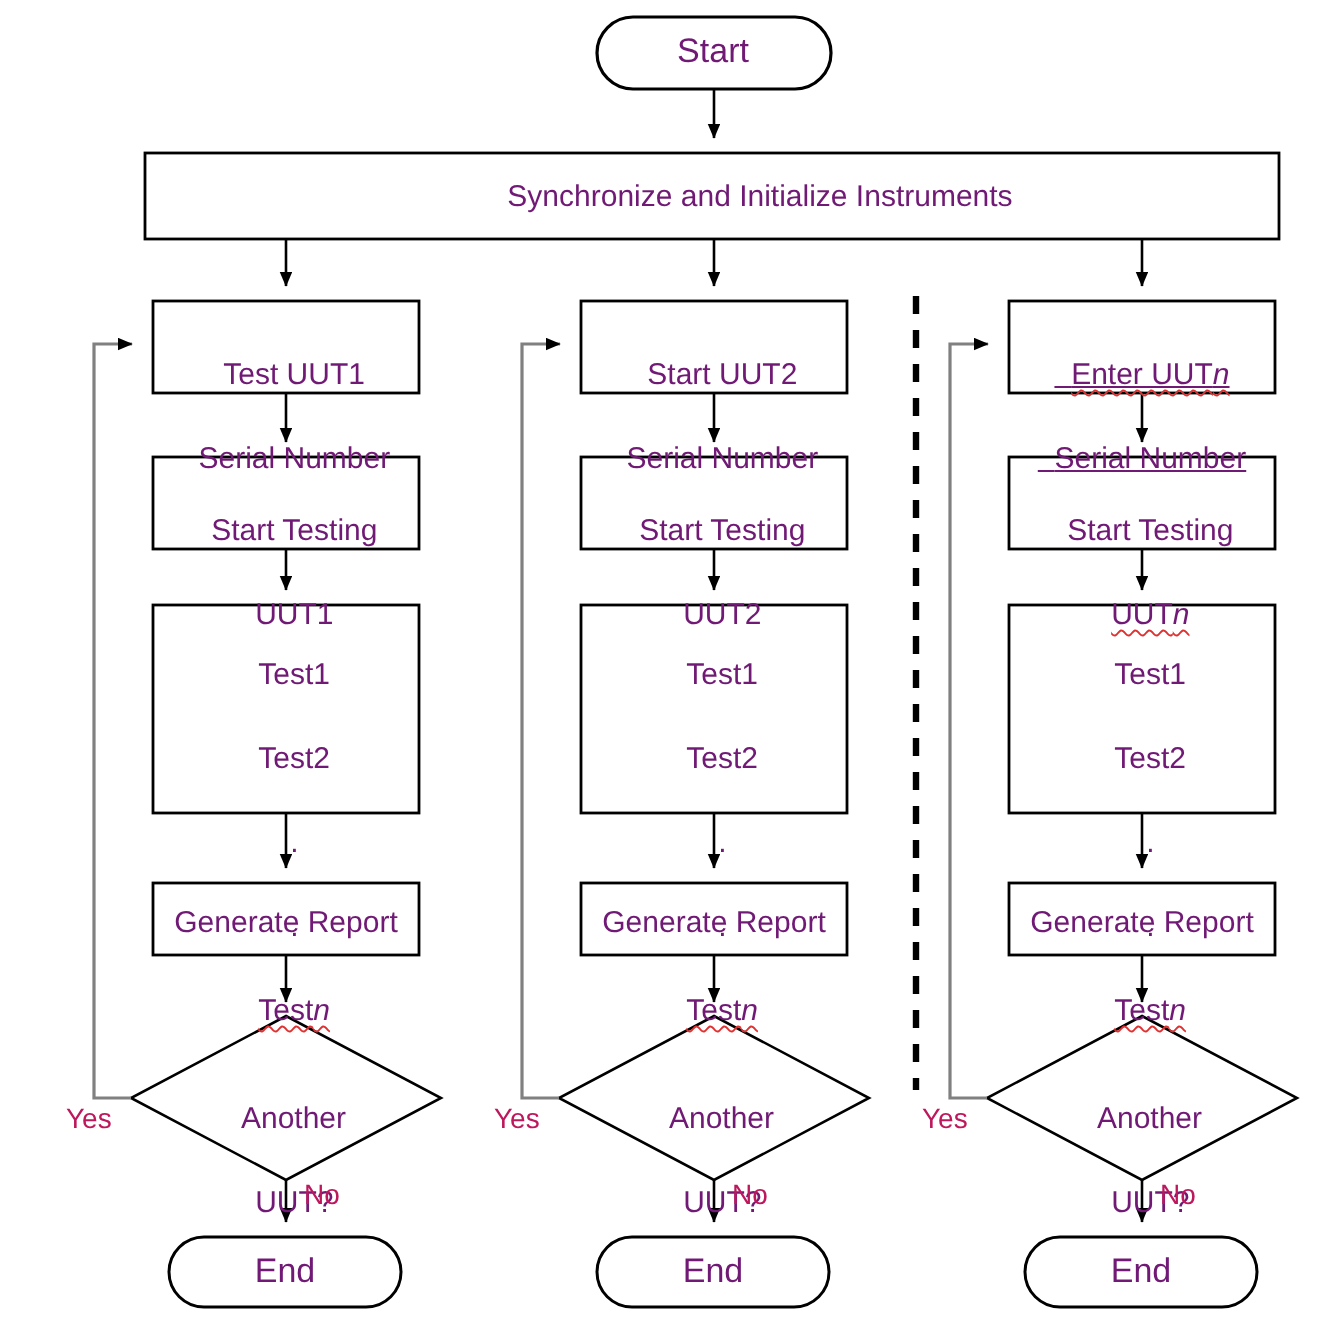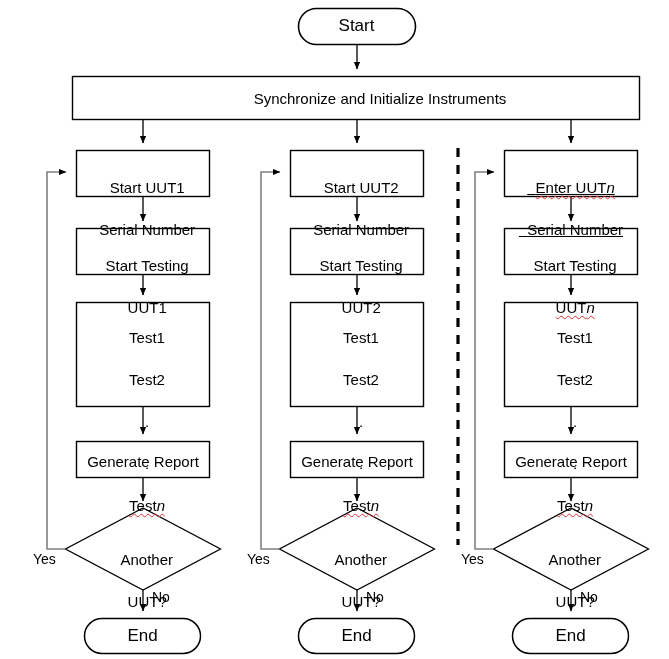--- a/index.html
+++ b/index.html
@@ -11,29 +11,29 @@
     color:#000000;
     overflow:hidden;
     position:relative;
   }
   #flow{position:absolute;left:0;top:0;width:669px;height:659px;}
   .node-text{
     position:absolute;
     text-align:center;
     font-size:15px;
     line-height:21px;
-    color:#000000;
+    color:#701a75;
     white-space:pre;
     pointer-events:none;
   }
   .edge-label{
     position:absolute;
     font-size:14px;
     line-height:16px;
-    color:#000000;
+    color:#be185d;
     white-space:pre;
   }
   .ital{font-style:italic;}
   .sq{
     
     text-decoration:underline;
     text-decoration-style:wavy;
     text-decoration-color:#e03030;
     text-decoration-thickness:1px;
     text-underline-offset:2px;
@@ -117,21 +117,21 @@
   <rect x="512.5" y="618.5" width="116" height="35" rx="17.5" ry="17.5" fill="#ffffff" stroke="#000000" stroke-width="1.5"></rect>
 
   <path d="M493.5,549 L475,549 L475,172 L494,172" fill="none" stroke="#808080" stroke-width="1.6" marker-end="url(#ah)"></path>
 </svg>
 
 <div class="node-text" style="left:298px;top:15px;width:117px;font-size:17px;">Start</div>
 
 <div class="node-text" style="left:72px;top:88px;width:616px;font-size:15px;">Synchronize and Initialize Instruments</div>
 
 <div class="node-text" style="left:76px;top:156px;width:134px;">
-  <span>Start UUT1</span><br>
+  <span>Test UUT1</span><br>
   <span>Serial Number</span>
 </div>
 <div class="node-text" style="left:76px;top:234px;width:134px;">
   <span>Start Testing</span><br>
   <span>UUT1</span>
 </div>
 <div class="node-text" style="left:76px;top:306px;width:134px;">
   <span>Test1</span><br>
   <span>Test2</span><br>
   <span class="dot">.</span><br>

